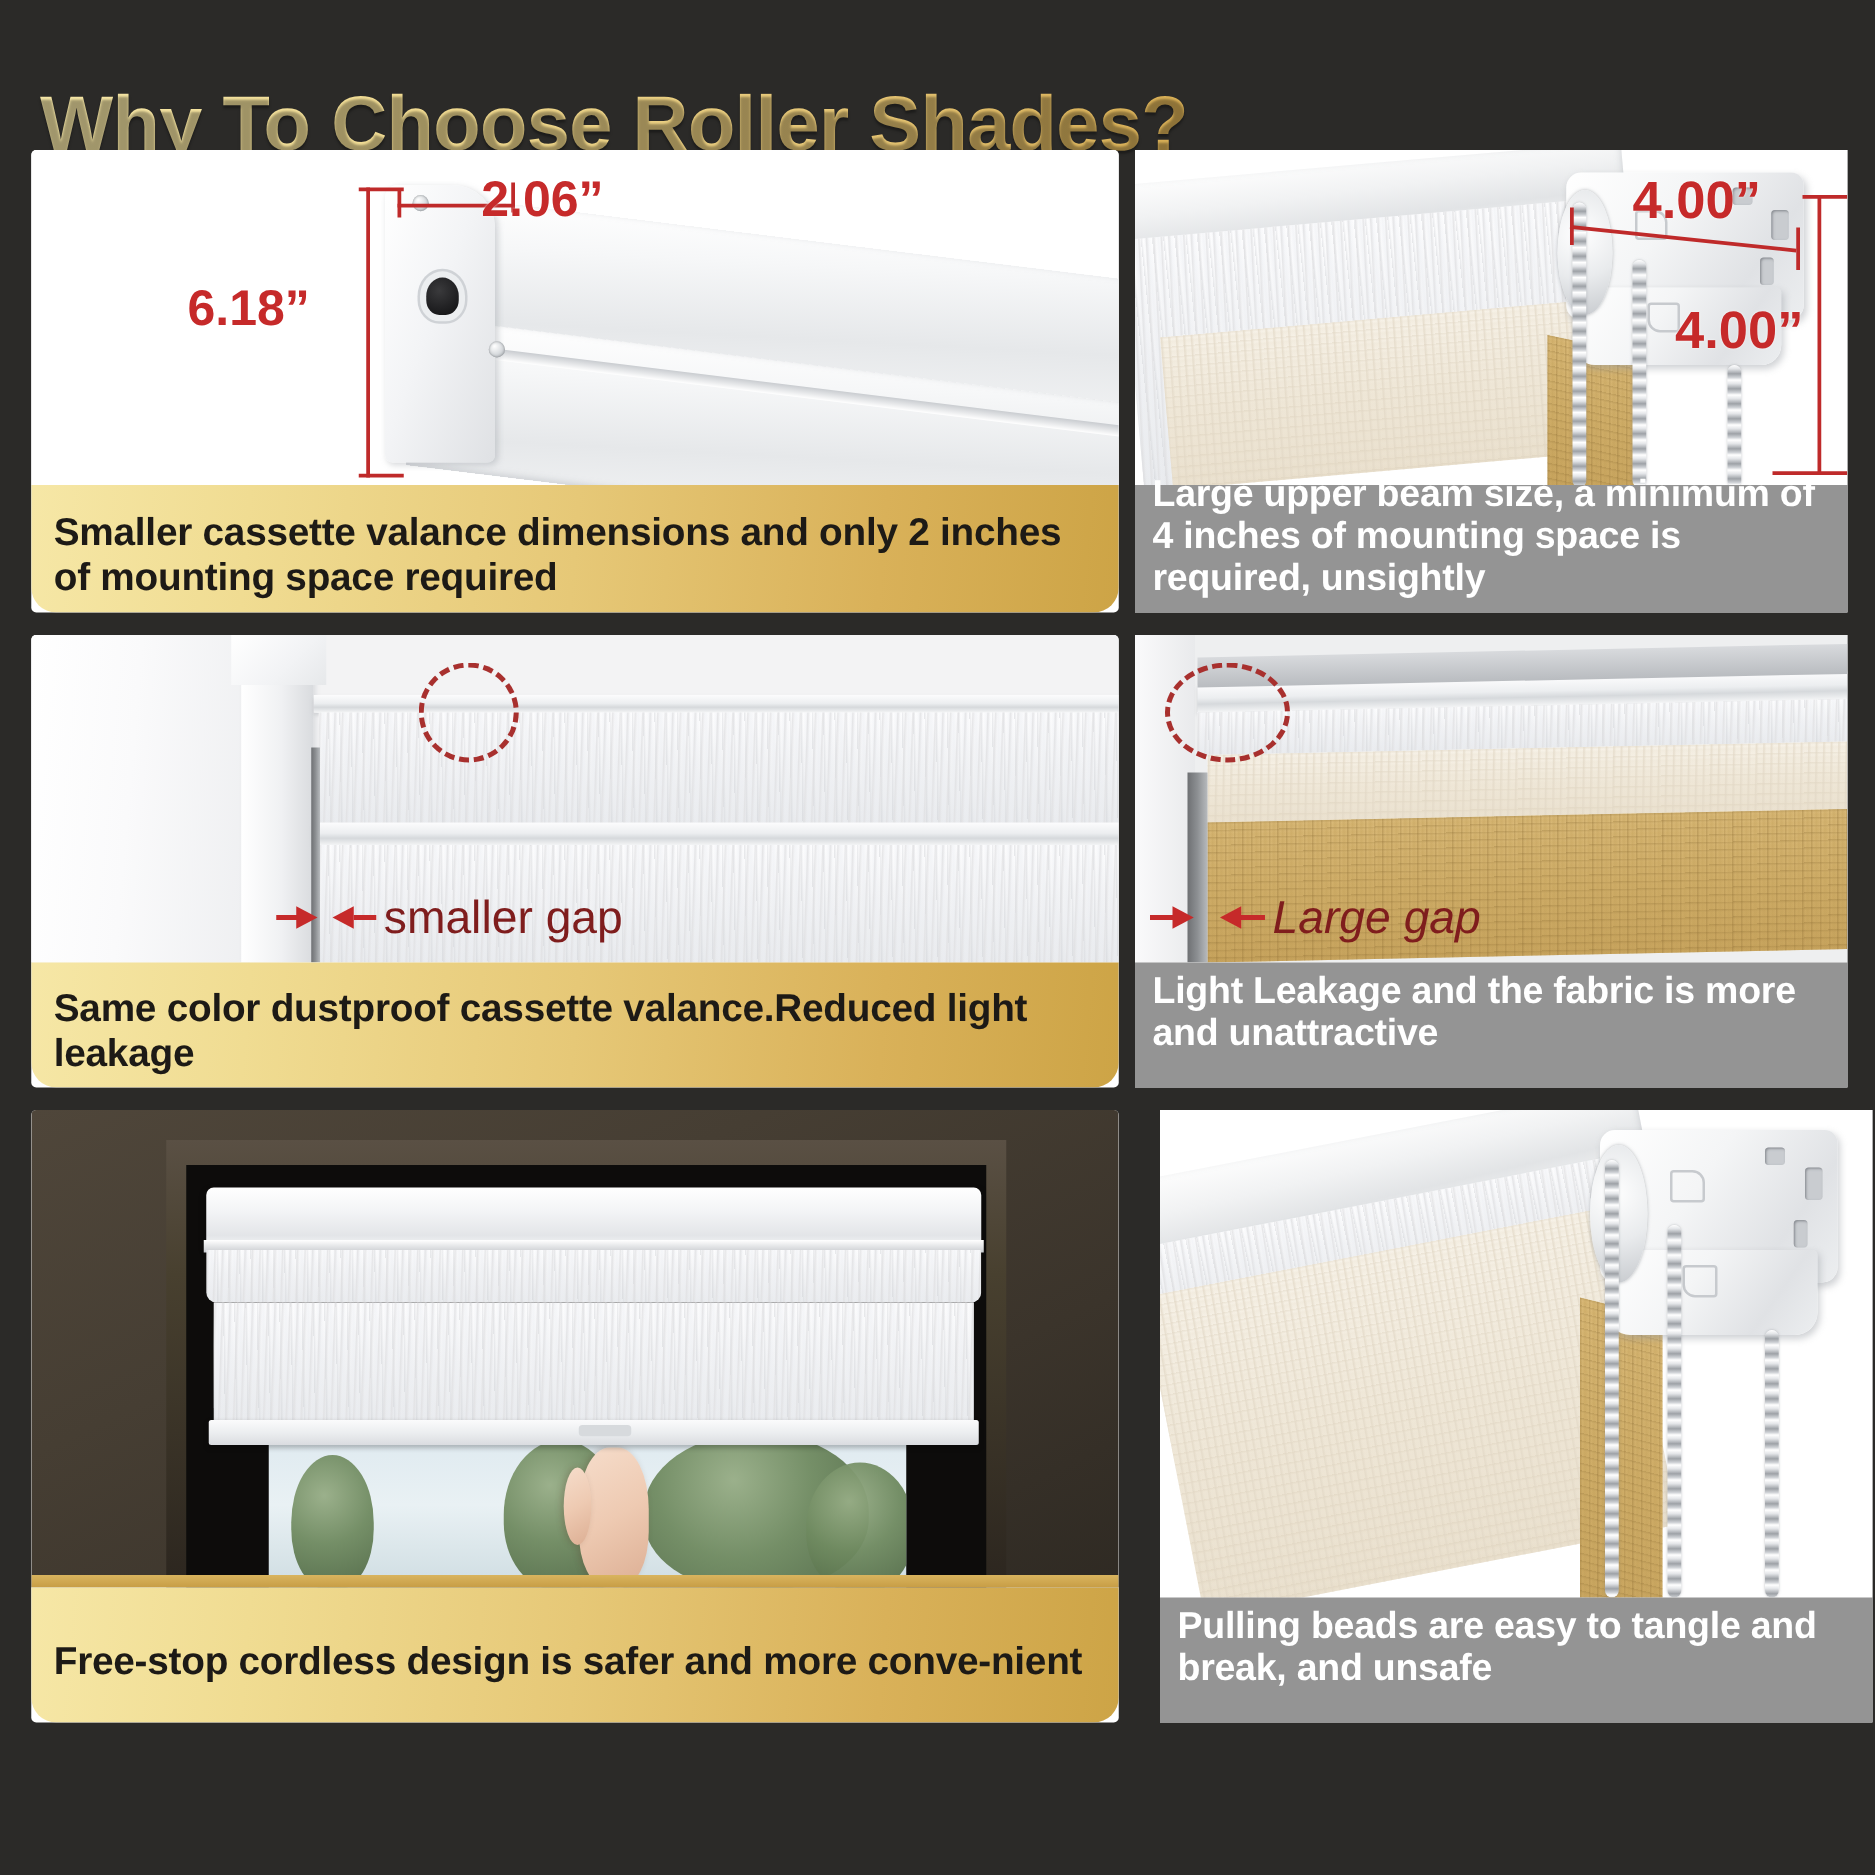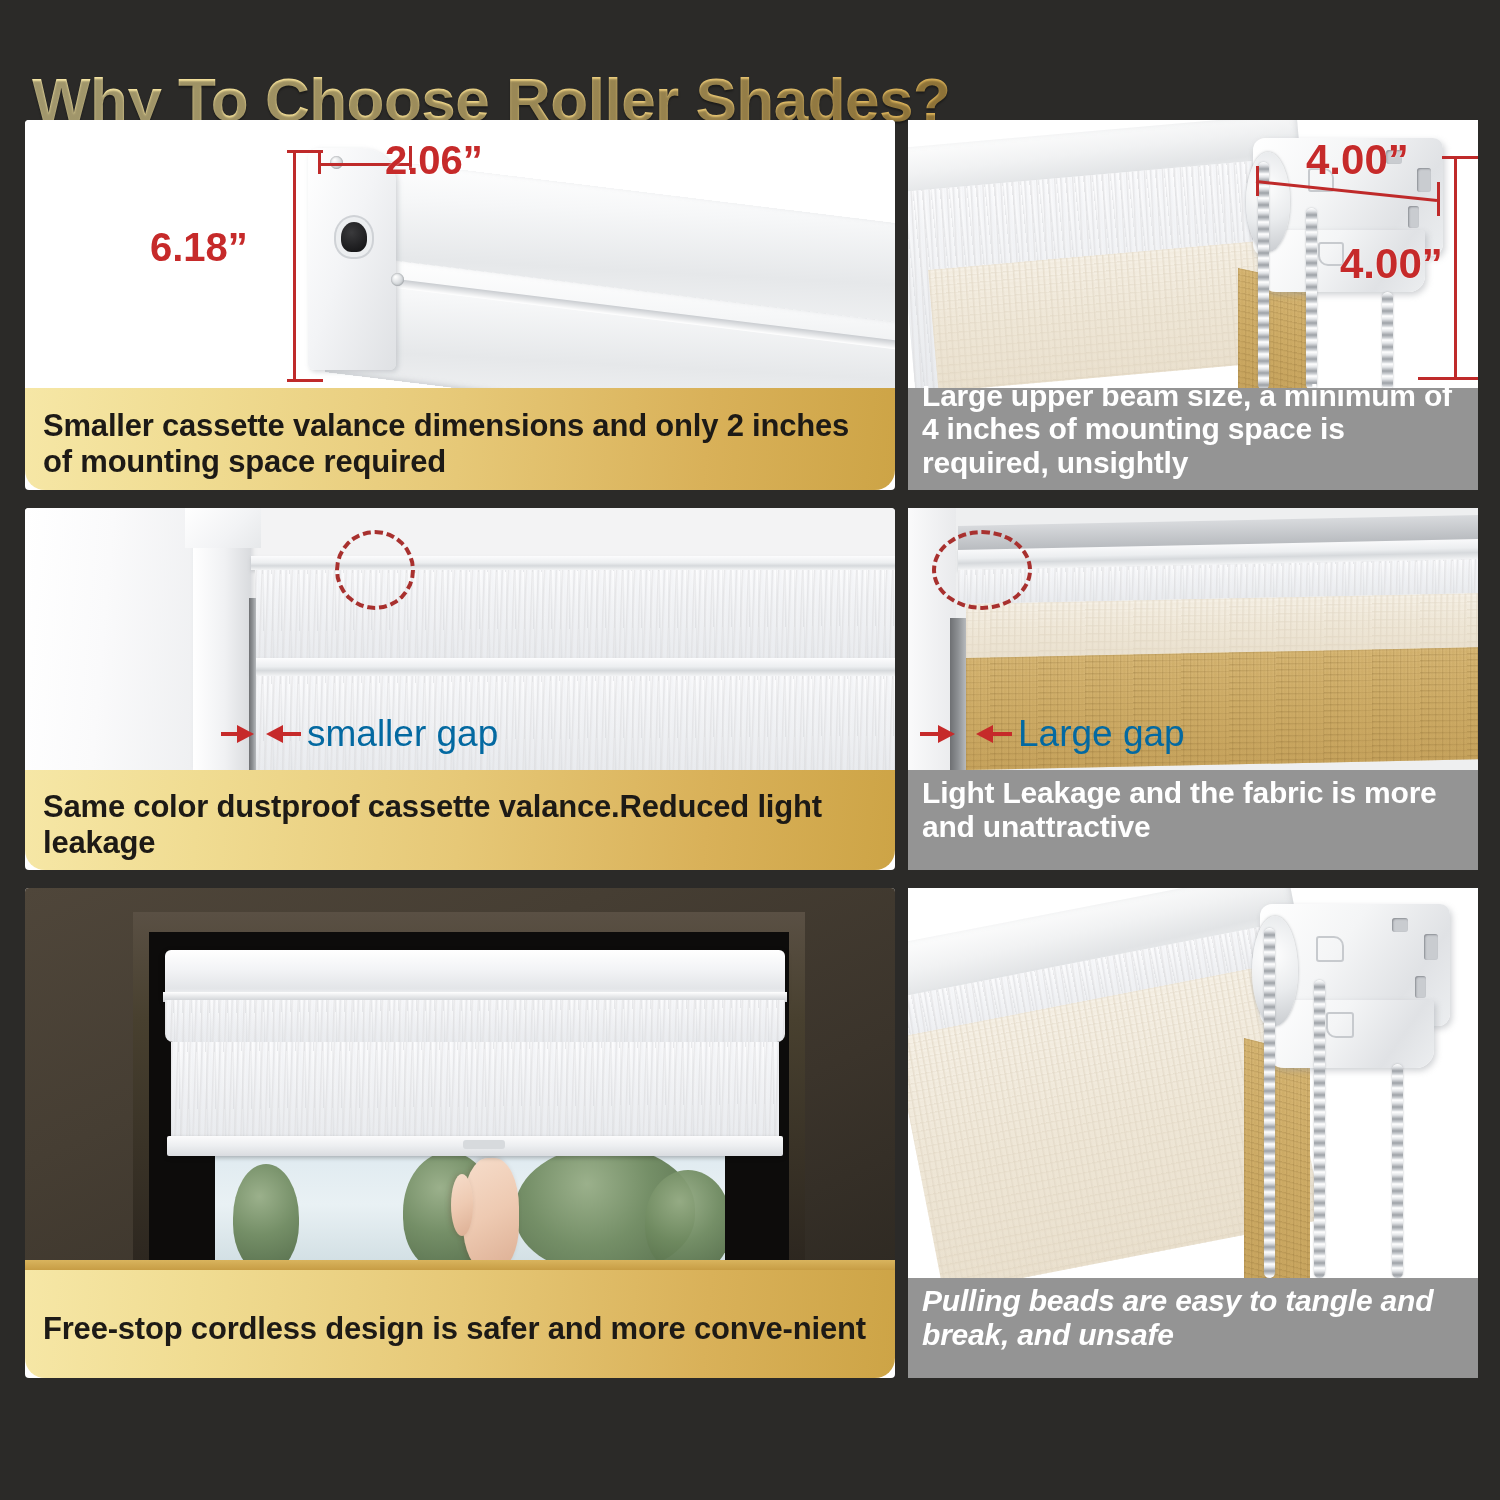--- a/index.html
+++ b/index.html
@@ -139,21 +139,21 @@
   }
   .arrow-r { border-left: 17px solid #c62a2a; }
   .arrow-l { border-right: 17px solid #c62a2a; }
   .arrow-stem {
     position: absolute;
     height: 4px;
     background: #c62a2a;
   }
   .gap-label {
     position: absolute;
-    color: #0369a1;
+    color: #7f1d1d;
     white-space: nowrap;
     font-weight: normal;
     text-align: right;
   }
   .dashed-ellipse {
     position: absolute;
     border: 4px dashed #a8302e;
     border-radius: 50%;
     background: transparent;
   }
@@ -410,21 +410,21 @@
       <div class="fabric-tan" style="left:58px; top:150px; width:512px; height:112px; transform:skewY(-1.2deg); transform-origin:left top;"></div>
 
       <div class="dark-gap" style="left:42px; top:110px; width:16px; height:152px;"></div>
 
       <div class="dashed-ellipse" style="left:24px; top:22px; width:92px; height:72px;"></div>
 
       <div class="arrow-stem" style="left:12px; top:224px; width:20px;"></div>
       <div class="arrow-r" style="left:30px; top:217px;"></div>
       <div class="arrow-stem" style="left:84px; top:224px; width:20px;"></div>
       <div class="arrow-l" style="left:68px; top:217px;"></div>
-      <div class="gap-label" style="left:110px; top:205px; font-size:37px;">Large gap</div>
+      <div class="gap-label" style="left:110px; top:205px; font-size:37px;font-style:italic;">Large gap</div>
     </div>
 
     <div class="caption gray" style="height:100px;">
       <span>Light Leakage and the fabric is more and unattractive</span>
     </div>
   </div>
 
   <div class="panel left" style="left:25px; top:888px; width:870px; height:490px;">
 
     <div class="photo" style="height:382px;">
@@ -451,21 +451,21 @@
       <div style="position:absolute; left:438px; top:252px; width:42px; height:9px; background:#d7dadd; border-radius:3px;"></div>
 
       <div class="gold-floor" style="left:0; top:372px; width:870px; height:10px;"></div>
     </div>
 
     <div class="caption gold" style="height:108px;">
       <span>Free-stop cordless design is safer and more conve-nient</span>
     </div>
   </div>
 
-  <div class="panel right" style="left:908px; top:888px; width:570px; height:490px;font-style:italic;">
+  <div class="panel right" style="left:928px; top:888px; width:570px; height:490px;">
 
     <div class="photo" style="height:390px; background:#ffffff;">
 
       <div class="roller-tube" style="left:-14px; top:56px; width:400px; height:62px; transform:rotate(-11deg); transform-origin:left top;"></div>
       <div class="fabric-white" style="left:-14px; top:110px; width:400px; height:64px; transform:rotate(-11deg); transform-origin:left top;"></div>
       <div class="fabric-beige" style="left:-14px; top:150px; width:386px; height:260px; transform:rotate(-11deg); transform-origin:left top;"></div>
       <div class="fabric-tan" style="left:336px; top:150px; width:66px; height:270px; transform:skewY(14deg); transform-origin:left top;"></div>
 
       <div class="bracket" style="left:352px; top:16px; width:190px; height:122px;"></div>
       <div class="bracket" style="left:358px; top:112px; width:168px; height:68px; border-radius:10px 4px 18px 18px;"></div>

